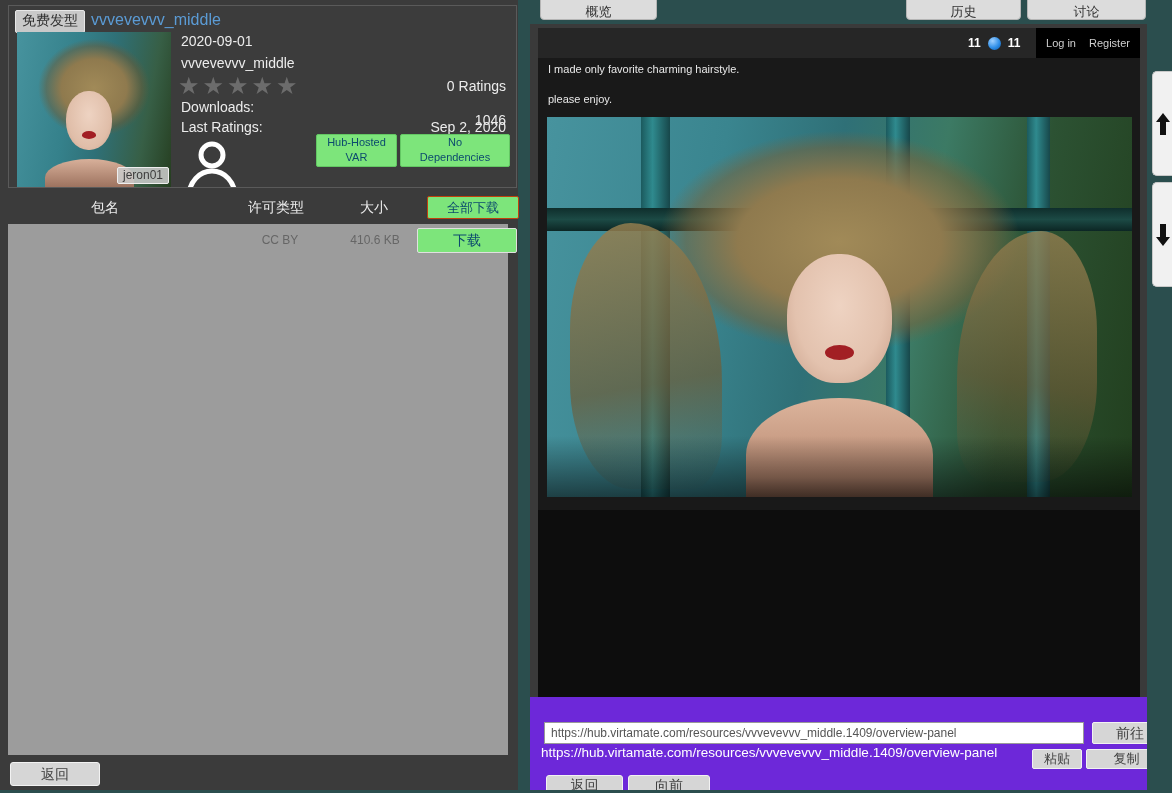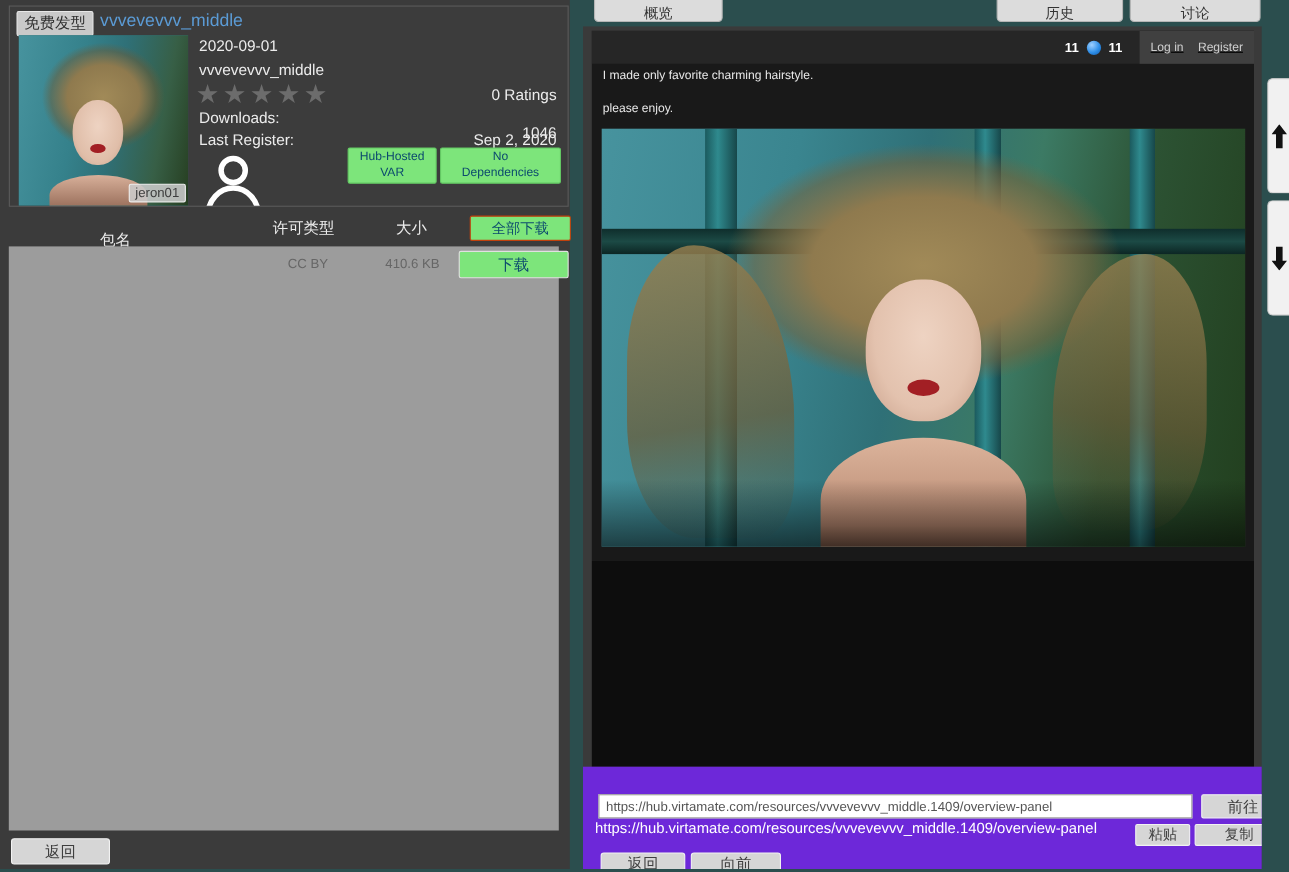--- a/index.html
+++ b/index.html
@@ -35,21 +35,21 @@
   #tab-overview { left:540px; width:117px; }
   #tab-history  { left:906px; width:115px; }
   #tab-discussion { left:1027px; width:119px; }
 
   #browser-frame { left:530px; top:24px; width:617px; height:766px; background:#3a3a3a; }
   #browser-content { left:8px; top:4px; width:602px; height:669px; background:#191919; overflow:hidden; }
   #topbar { left:0; top:0; width:602px; height:30px; background:#262626; }
   #count-group { left:430px; top:0; height:30px; display:flex; align-items:center; gap:7px; }
   .count-num { color:#fff; font-size:12px; font-weight:bold; }
   .sphere { width:13px; height:13px; border-radius:50%; background:radial-gradient(circle at 35% 30%, #9fd0ff, #2f8fe8 55%, #0d57a8); }
-  #login-strip { right:0; top:0; width:104px; height:30px; background:#404040; display:flex; align-items:center; justify-content:center; gap:13px;text-decoration:underline; }
+  #login-strip { right:0; top:0; width:104px; height:30px; background:#000000; display:flex; align-items:center; justify-content:center; gap:13px; }
   .login-link { color:#cfcfcf; font-size:11px; }
   .desc { color:#e8e8e8; font-size:11px; }
   #photo { left:9px; top:89px; width:585px; height:380px; overflow:hidden;
     background:linear-gradient(100deg,#47939e 0%,#3a858f 28%,#2f7077 46%,#3c7a64 62%,#2c5233 78%,#223f1e 100%); }
   .mullion-v { top:0; height:100%; background:linear-gradient(90deg,#1b5a5e,#2f8a8e 40%,#17474a); }
   .mullion-h { left:0; width:100%; background:linear-gradient(180deg,#0f2e2c,#1c4a45 50%,#0c2624); }
   .hair-mass { left:8%; top:2%; width:84%; height:96%;
     background:radial-gradient(ellipse 46% 38% at 50% 32%, #a18a58 0%, #8f7a4e 45%, rgba(120,100,60,.55) 68%, rgba(90,75,45,0) 80%); }
   .hair-side-l { left:4%; top:28%; width:26%; height:70%; border-radius:40% 60% 20% 40%;
     background:linear-gradient(170deg, rgba(150,128,80,.85), rgba(110,92,55,.7) 60%, rgba(80,66,40,0)); }
@@ -103,39 +103,39 @@
         <div class="abs t-chest"></div>
         <span class="abs author-tag">jeron01</span>
       </div>
 
       <span class="abs info-label" style="left:172px; top:27px;">2020-09-01</span>
       <span class="abs info-label" style="left:172px; top:49px;">vvvevevvv_middle</span>
       <span class="abs stars" style="left:169px; top:66px;">★★★★★</span>
       <span class="abs info-value" style="top:72px;">0 Ratings</span>
       <span class="abs info-label" style="left:172px; top:93px;">Downloads:</span>
       <span class="abs info-value" style="top:106px;">1046</span>
-      <span class="abs info-label" style="left:172px; top:113px;">Last Register:</span>
+      <span class="abs info-label" style="left:172px; top:113px;">Last Ratings:</span>
       <span class="abs info-value" style="top:113px;">Sep 2, 2020</span>
 
       <svg class="abs" style="left:176px; top:132px;" width="54" height="56" viewBox="0 0 54 56">
         <circle cx="27" cy="17" r="11" fill="none" stroke="#ffffff" stroke-width="5"></circle>
         <path d="M4 58 a23 25 0 0 1 46 0" fill="none" stroke="#ffffff" stroke-width="5"></path>
       </svg>
 
       <div class="abs green-btn" style="left:307px; top:128px; width:81px; height:33px;">
         <span class="l">Hub-Hosted</span>
         <span class="l">VAR</span>
       </div>
       <div class="abs green-btn" style="left:391px; top:128px; width:110px; height:33px;">
         <span class="l">No</span>
         <span class="l">Dependencies</span>
       </div>
     </div>
 
-    <span class="abs col-head" style="left:60px; top:199px; width:90px;margin-top:11px;">包名</span>
+    <span class="abs col-head" style="left:60px; top:199px; width:90px;">包名</span>
     <span class="abs col-head" style="left:238px; top:199px; width:76px;">许可类型</span>
     <span class="abs col-head" style="left:344px; top:199px; width:60px;">大小</span>
     <div id="btn-download-all" class="abs green-btn">全部下载</div>
 
     <div id="list-area" class="abs">
       <div class="abs" style="left:0; top:0; width:500px; height:33px;">
         <span class="abs row-text" style="left:232px; width:80px;">CC BY</span>
         <span class="abs row-text" style="left:327px; width:80px;">410.6 KB</span>
         <div id="btn-row-download" class="abs green-btn">下载</div>
       </div>

